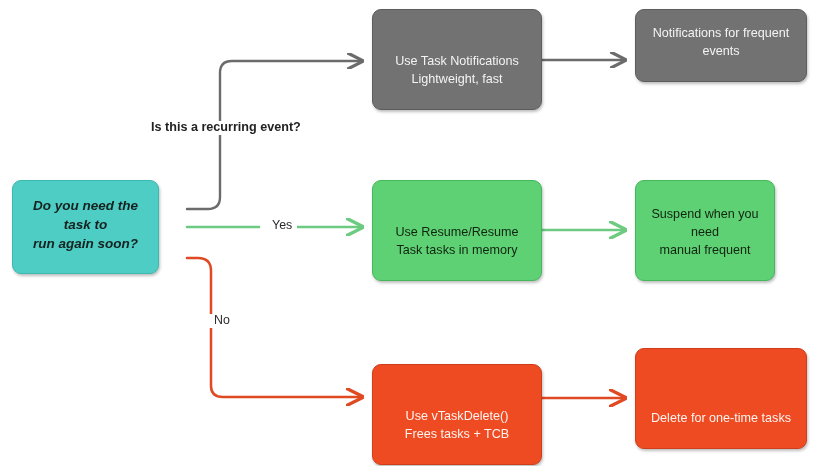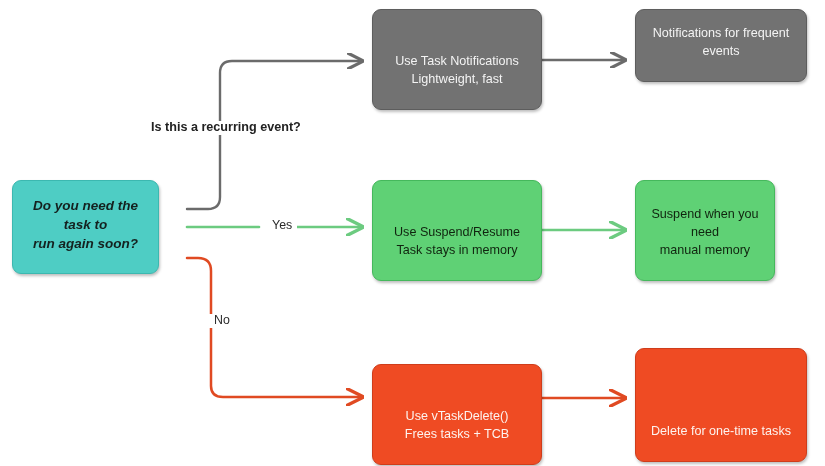--- a/index.html
+++ b/index.html
@@ -142,40 +142,40 @@
 
   <div class="node grey" style="left: 635px; top: 9px; width: 172px; height: 73px;">
     <span class="node-lines">
       <span>Notifications for frequent</span>
       <span>events</span>
     </span>
   </div>
 
   <div class="node green" style="left: 372px; top: 180px; width: 170px; height: 101px;">
     <span class="node-lines">
-      <span>Use Suspend/Resume</span>
-      <span>Task stays in memory</span>
+      <span>Use Resume/Resume</span>
+      <span>Task tasks in memory</span>
     </span>
   </div>
 
   <div class="node green" style="left: 635px; top: 180px; width: 140px; height: 101px;">
     <span class="node-lines">
       <span>Suspend when you need</span>
-      <span>manual memory</span>
+      <span>manual frequent</span>
     </span>
   </div>
 
   <div class="node orange" style="left: 372px; top: 364px; width: 170px; height: 101px;">
     <span class="node-lines">
       <span>Use vTaskDelete()</span>
       <span>Frees tasks + TCB</span>
     </span>
   </div>
 
-  <div class="node orange" style="left: 635px; top: 348px; width: 172px; height: 114px;">
+  <div class="node orange" style="left: 635px; top: 348px; width: 172px; height: 101px;">
     <span class="node-lines">
       <span>Delete for one-time tasks</span>
 
     </span>
   </div>
 
   <div class="edge-label bold" style="left: 146px; top: 121px;">Is this a recurring event?</div>
 
   <div class="edge-label" style="left: 267px; top: 219px;">Yes</div>
 

